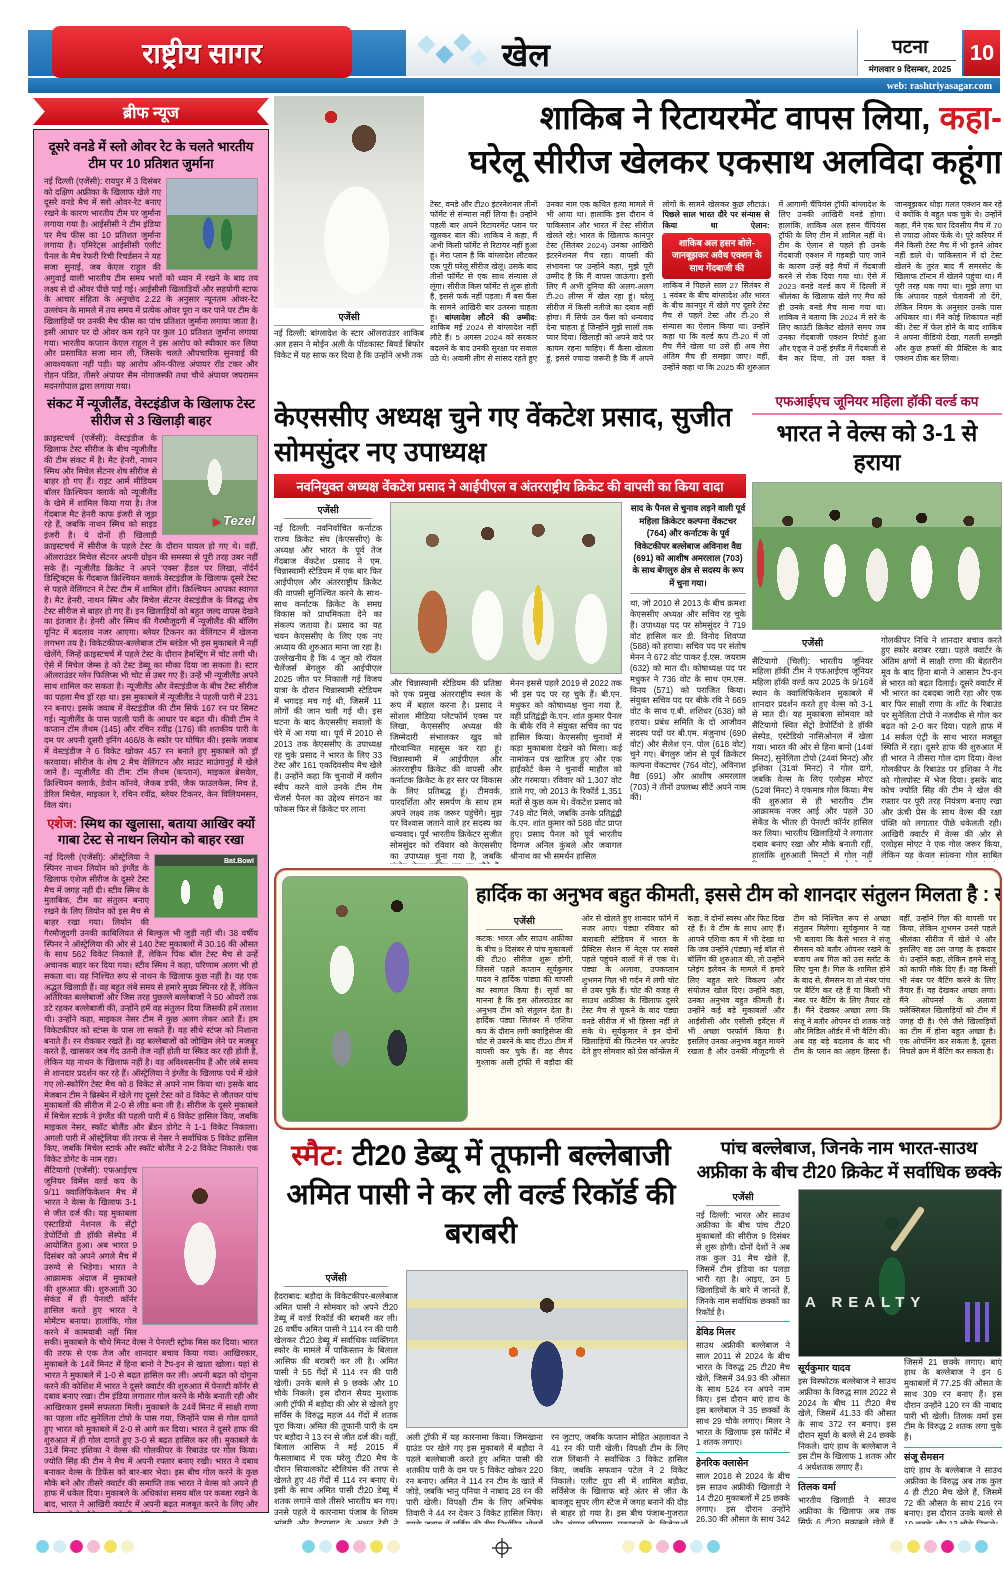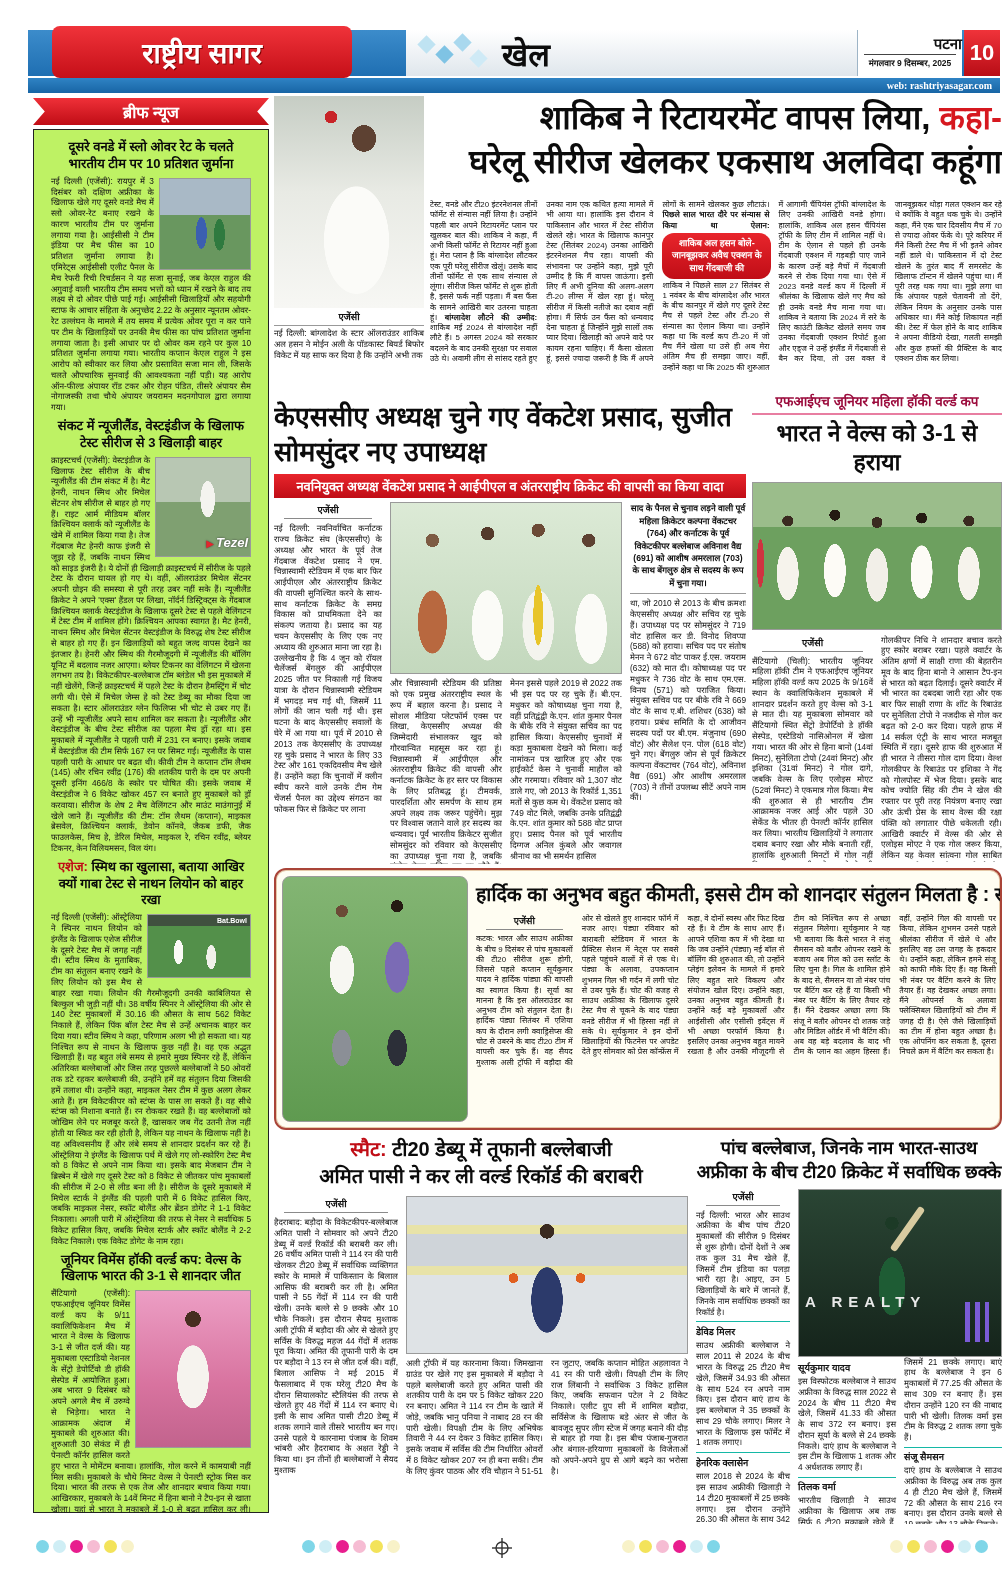--- a/index.html
+++ b/index.html
@@ -8,40 +8,40 @@
   
   #band{position:absolute;left:28px;top:30px;width:972px;height:46px;background:linear-gradient(180deg,#3c8ccb,#1f6fb2);}
   #logo{position:absolute;left:24px;top:-4px;width:300px;height:52px;background:linear-gradient(180deg,#f0333a,#c50f18);
         border-radius:8px;display:flex;align-items:center;justify-content:center;color:#fff;font-weight:700;font-size:28px;
         text-shadow:1px 1px 0 #7a0000;}
   #midband{position:absolute;left:378px;top:0;right:128px;height:46px;background:linear-gradient(180deg,#ffffff,#dfe6ec);}
   #midband .dia{position:absolute;width:13px;height:13px;transform:rotate(45deg);}
   #section-title{position:absolute;left:96px;top:2px;font-size:32px;font-weight:700;color:#0c0c0c;}
   #cityblock{position:absolute;right:38px;top:0;width:104px;height:46px;background:#fff;border-left:1px solid #9db4c6;
              text-align:center;}
-  #cityblock .city{font-weight:700;font-size:15px;margin-top:3px;text-align:right;}
+  #cityblock .city{font-weight:700;font-size:19px;margin-top:3px;}
   #cityblock .date{font-size:8.5px;border-top:1px solid #444;margin:1px 6px 0;padding-top:2px;font-weight:700;}
   #pagebox{position:absolute;right:0;top:0;width:36px;height:46px;background:linear-gradient(180deg,#f0333a,#b80d16);
            color:#fff;font-weight:700;font-size:22px;display:flex;align-items:center;justify-content:center;}
   #webstrip{position:absolute;left:28px;top:78px;width:972px;height:15px;background:linear-gradient(180deg,#2f83c4,#1865a5);
             color:#fff;font-size:10px;font-weight:700;text-align:right;line-height:15px;padding-right:8px;box-sizing:border-box;font-family:Liberation Serif, serif;}
   
   .art{position:absolute;overflow:hidden;}
   .bt{font-size:8.3px;line-height:1.3;text-align:justify;color:#141414;}
   .byline{font-weight:700;text-align:center;font-size:9.5px;padding:1px 0 2px;border-bottom:1px solid #8a8a8a;margin:0 10px 4px;}
   .photo{position:relative;overflow:hidden;border:1px solid #9a9a9a;box-sizing:border-box;}
   .cols5{column-count:5;column-gap:9px;}
   .cols2{column-count:2;column-gap:8px;}
   b.inb{font-weight:700;}
   
   #brief{left:33px;top:98px;width:236px;height:1424px;}
   #brief-banner{height:27px;background:linear-gradient(180deg,#ef3038,#c00d16);color:#fff;font-weight:700;font-size:16px;
       display:flex;align-items:center;justify-content:center;
       clip-path:polygon(0 0,100% 0,95% 50%,100% 100%,0 100%,5% 50%);}
-  #brief-box{border:1px solid #222;margin-top:4px;padding:4px 17px;height:1384px;box-sizing:border-box;background:#bef264;overflow:hidden;}
+  #brief-box{border:1px solid #222;margin-top:4px;padding:4px 10px;height:1384px;box-sizing:border-box;background:#f9a8d4;overflow:hidden;}
   .bhead{font-weight:700;font-size:13px;line-height:1.3;text-align:center;margin:5px 0 3px;color:#0a0a0a;}
   .bhead .redp{color:#c00d16;}
   .bphoto{float:right;margin:2px 0 2px 5px;}
   .ph-odi{width:92px;height:92px;background:
       radial-gradient(9px 26px at 46% 60%,#3b5fb0 60%,transparent 61%),
       radial-gradient(9px 26px at 66% 62%,#2f7a3f 60%,transparent 61%),
       linear-gradient(180deg,#a9b9c6 0 40%,#69975f 40% 100%);}
   .ph-nz{width:96px;height:100px;background:
       radial-gradient(12px 30px at 55% 42%,#f4f4ef 60%,transparent 61%),
       linear-gradient(180deg,#b8c7b3 0 45%,#7fa071 45% 100%);}
@@ -66,21 +66,21 @@
       radial-gradient(52px 86px at 55% 68%,#fbfbf8 62%,transparent 63%),
       linear-gradient(180deg,#c6cdc4,#e8eae4 45%,#f7f7f4);}
   #lead .agency{position:absolute;left:0;top:214px;width:150px;text-align:center;font-weight:700;font-size:9.5px;
       border-bottom:1px solid #999;padding-bottom:2px;}
   #lead .intro{position:absolute;left:0;top:232px;width:150px;height:70px;}
   #lead-h{position:absolute;left:156px;top:0;width:572px;height:98px;font-weight:700;font-size:33px;line-height:1.32;
       text-align:right;color:#0b0b0b;}
   #lead-h .red{color:#d6181f;}
   #lead-body{position:absolute;left:156px;top:104px;width:572px;height:196px;}
   .qbox{display:inline-block;width:96%;background:linear-gradient(180deg,#e8252c,#c00d16);color:#fff;font-weight:700;
-      font-size:9px;line-height:1.4;text-align:center;padding:4px 3px;margin:2px 0;border-radius:12px;}
+      font-size:9px;line-height:1.4;text-align:center;padding:4px 3px;margin:2px 0;border-radius:4px;}
   
   #ksca{left:274px;top:400px;width:472px;height:464px;}
   #ksca .hl{font-weight:700;font-size:27px;line-height:1.3;color:#0b0b0b;margin:0 0 4px;}
   #ksca .bar{background:linear-gradient(180deg,#e8252c,#c00d16);color:#fff;font-weight:700;font-size:13px;
       text-align:center;padding:3px 2px;margin-bottom:4px;}
   #ksca .cols{display:flex;gap:8px;height:372px;}
   #ksca .c1{width:108px;}
   #ksca .mid{width:232px;}
   .ph-ksca{width:100%;height:172px;margin-bottom:4px;background:
       radial-gradient(11px 11px at 18% 22%,#7d5b43 60%,transparent 61%),
@@ -124,21 +124,21 @@
       radial-gradient(20px 40px at 32% 38%,#f7f7f2 60%,transparent 61%),
       radial-gradient(20px 42px at 62% 37%,#7b6bb5 60%,transparent 61%),
       radial-gradient(16px 30px at 32% 70%,#8b8f96 60%,transparent 61%),
       radial-gradient(16px 30px at 62% 70%,#2c2f38 60%,transparent 61%),
       linear-gradient(180deg,#83b573,#5f9a50);}
   #surya .hl{position:absolute;left:200px;top:10px;width:520px;font-weight:700;font-size:19.5px;white-space:nowrap;
       color:#0b0b0b;}
   #surya-body{position:absolute;left:200px;top:44px;width:520px;height:208px;}
   
   #smat{left:274px;top:1136px;width:414px;height:388px;}
-  #smat .hl{font-weight:700;font-size:20px;line-height:1.35;text-align:center;color:#0b0b0b;margin-bottom:6px;}
+  #smat .hl{font-weight:700;font-size:29px;line-height:1.35;text-align:center;color:#0b0b0b;margin-bottom:17px;}
   #smat .hl .redp{color:#c00d16;}
   #smat .cols{display:flex;gap:8px;}
   #smat .c1{width:124px;}
   #smat .mid{width:282px;}
   .ph-smat{width:100%;height:158px;margin-bottom:4px;background:
       radial-gradient(12px 12px at 50% 22%,#3a2a20 60%,transparent 61%),
       radial-gradient(26px 54px at 50% 66%,#2c3a6b 60%,transparent 61%),
       radial-gradient(8px 8px at 38% 52%,#e06020 60%,transparent 61%),
       radial-gradient(8px 8px at 62% 52%,#e06020 60%,transparent 61%),
       linear-gradient(180deg,#d9dee3 0 18%,#e8e3a8 18% 24%,#cfd4d9 24% 44%,#e8e3a8 44% 50%,#dfe3e6 50% 100%);}
@@ -213,21 +213,20 @@
         <div class="bhead"><span class="redp">एशेज:</span><span> स्मिथ का खुलासा, बताया आखिर क्यों गाबा टेस्ट से नाथन लियोन को बाहर रखा</span></div>
         <div class="bt">
           <span class="photo bphoto ph-ashes">
               <span class="ov">Bat.Bowl</span>
             </span>
           <span>नई दिल्ली (एजेंसी): ऑस्ट्रेलिया ने स्पिनर नाथन लियोन को इंग्लैंड के खिलाफ एशेज सीरीज के दूसरे टेस्ट मैच में जगह नहीं दी। स्टीव स्मिथ के मुताबिक, टीम का संतुलन बनाए रखने के लिए लियोन को इस मैच से बाहर रखा गया। लियोन की गैरमौजूदगी उनकी काबिलियत से बिल्कुल भी जुड़ी नहीं थी। 38 वर्षीय स्पिनर ने ऑस्ट्रेलिया की ओर से 140 टेस्ट मुकाबलों में 30.16 की औसत के साथ 562 विकेट निकाले हैं, लेकिन पिंक बॉल टेस्ट मैच से उन्हें अचानक बाहर कर दिया गया। स्टीव स्मिथ ने कहा, परिणाम अलग भी हो सकता था। यह निश्चित रूप से नाथन के खिलाफ कुछ नहीं है। वह एक अद्भुत खिलाड़ी हैं। वह बहुत लंबे समय से हमारे मुख्य स्पिनर रहे हैं, लेकिन अतिरिक्त बल्लेबाजों और जिस तरह पुछल्ले बल्लेबाजों ने 50 ओवरों तक डटे रहकर बल्लेबाजी की, उन्होंने हमें वह संतुलन दिया जिसकी हमें तलाश थी। उन्होंने कहा, माइकल नेसर टीम में कुछ अलग लेकर आते हैं। हम विकेटकीपर को स्टंप्स के पास ला सकते हैं। वह सीधे स्टंप्स को निशाना बनाते हैं। रन रोककर रखते हैं। वह बल्लेबाजों को जोखिम लेने पर मजबूर करते हैं, खासकर जब गेंद उतनी तेज नहीं होती या स्किड कर रही होती है, लेकिन यह नाथन के खिलाफ नहीं है। वह अविश्वसनीय हैं और लंबे समय से शानदार प्रदर्शन कर रहे हैं। ऑस्ट्रेलिया ने इंग्लैंड के खिलाफ पर्थ में खेले गए लो-स्कोरिंग टेस्ट मैच को 8 विकेट से अपने नाम किया था। इसके बाद मेजबान टीम ने ब्रिस्बेन में खेले गए दूसरे टेस्ट को 8 विकेट से जीतकर पांच मुकाबलों की सीरीज में 2-0 से लीड बना ली है। सीरीज के दूसरे मुकाबले में मिचेल स्टार्क ने इंग्लैंड की पहली पारी में 6 विकेट हासिल किए, जबकि माइकल नेसर, स्कॉट बोलैंड और ब्रेंडन डोगेट ने 1-1 विकेट निकाला। अगली पारी में ऑस्ट्रेलिया की तरफ से नेसर ने सर्वाधिक 5 विकेट हासिल किए, जबकि मिचेल स्टार्क और स्कॉट बोलैंड ने 2-2 विकेट निकाले। एक विकेट डोगेट के नाम रहा।</span>
         </div>
       </div>
 
       <div>
-        <div class="bhead"><span class="redp"></span><span>जूनियर विमेंस हॉकी वर्ल्ड कप: वेल्स के खिलाफ भारत की 3-1 से शानदार जीत</span></div>
         <div class="bt">
           <span class="photo bphoto ph-jwh"></span>
           <span>सैंटियागो (एजेंसी): एफआईएच जूनियर विमेंस वर्ल्ड कप के 9/11 क्वालिफिकेशन मैच में भारत ने वेल्स के खिलाफ 3-1 से जीत दर्ज की। यह मुकाबला एस्टाडियो नेशनल के सेंट्रो डेपोर्टिवो डी हॉकी सेस्पेड में आयोजित हुआ। अब भारत 9 दिसंबर को अपने अगले मैच में उरुग्वे से भिड़ेगा। भारत ने आक्रामक अंदाज में मुकाबले की शुरुआत की। शुरुआती 30 सेकंड में ही पेनल्टी कॉर्नर हासिल करते हुए भारत ने मोमेंटम बनाया। हालांकि, गोल करने में कामयाबी नहीं मिल सकी। मुकाबले के चौथे मिनट वेल्स ने पेनल्टी स्ट्रोक मिस कर दिया। भारत की तरफ से एक तेज और शानदार बचाव किया गया। आखिरकार, मुकाबले के 14वें मिनट में हिना बानो ने टैप-इन से खाता खोला। यहां से भारत ने मुकाबले में 1-0 से बढ़त हासिल कर ली। अपनी बढ़त को दोगुना करने की कोशिश में भारत ने दूसरे क्वार्टर की शुरुआत में पेनल्टी कॉर्नर से दबाव बनाए रखा। टीम इंडिया लगातार गोल करने के मौके बनाती रही और आखिरकार इसमें सफलता मिली। मुकाबले के 24वें मिनट में साक्षी राणा का पहला शॉट सुनेलिता टोपो के पास गया, जिन्होंने पास से गोल दागते हुए भारत को मुकाबले में 2-0 से आगे कर दिया। भारत ने दूसरे हाफ की शुरुआत में ही गोल दागते हुए 3-0 से बढ़त हासिल कर ली। मुकाबले के 31वें मिनट इशिका ने वेल्स की गोलकीपर के रिबाउंड पर गोल किया। ज्योति सिंह की टीम ने मैच में अपनी रफ्तार बनाए रखी। भारत ने दबाव बनाकर वेल्स के डिफेंस को बार-बार भेदा। इस बीच गोल करने के कुछ मौके बने और तीसरे क्वार्टर की समाप्ति तक भारत ने वेल्स को अपने ही हाफ में धकेल दिया। मुकाबले के अधिकांश समय बॉल पर कब्जा रखने के बाद, भारत ने आखिरी क्वार्टर में अपनी बढ़त मजबूत करने के लिए और गोल करने के मौके तलाशने की कोशिश की।</span>
         </div>
       </div>
 
     </div>
   </div>
 
   <div id="lead" class="art">

